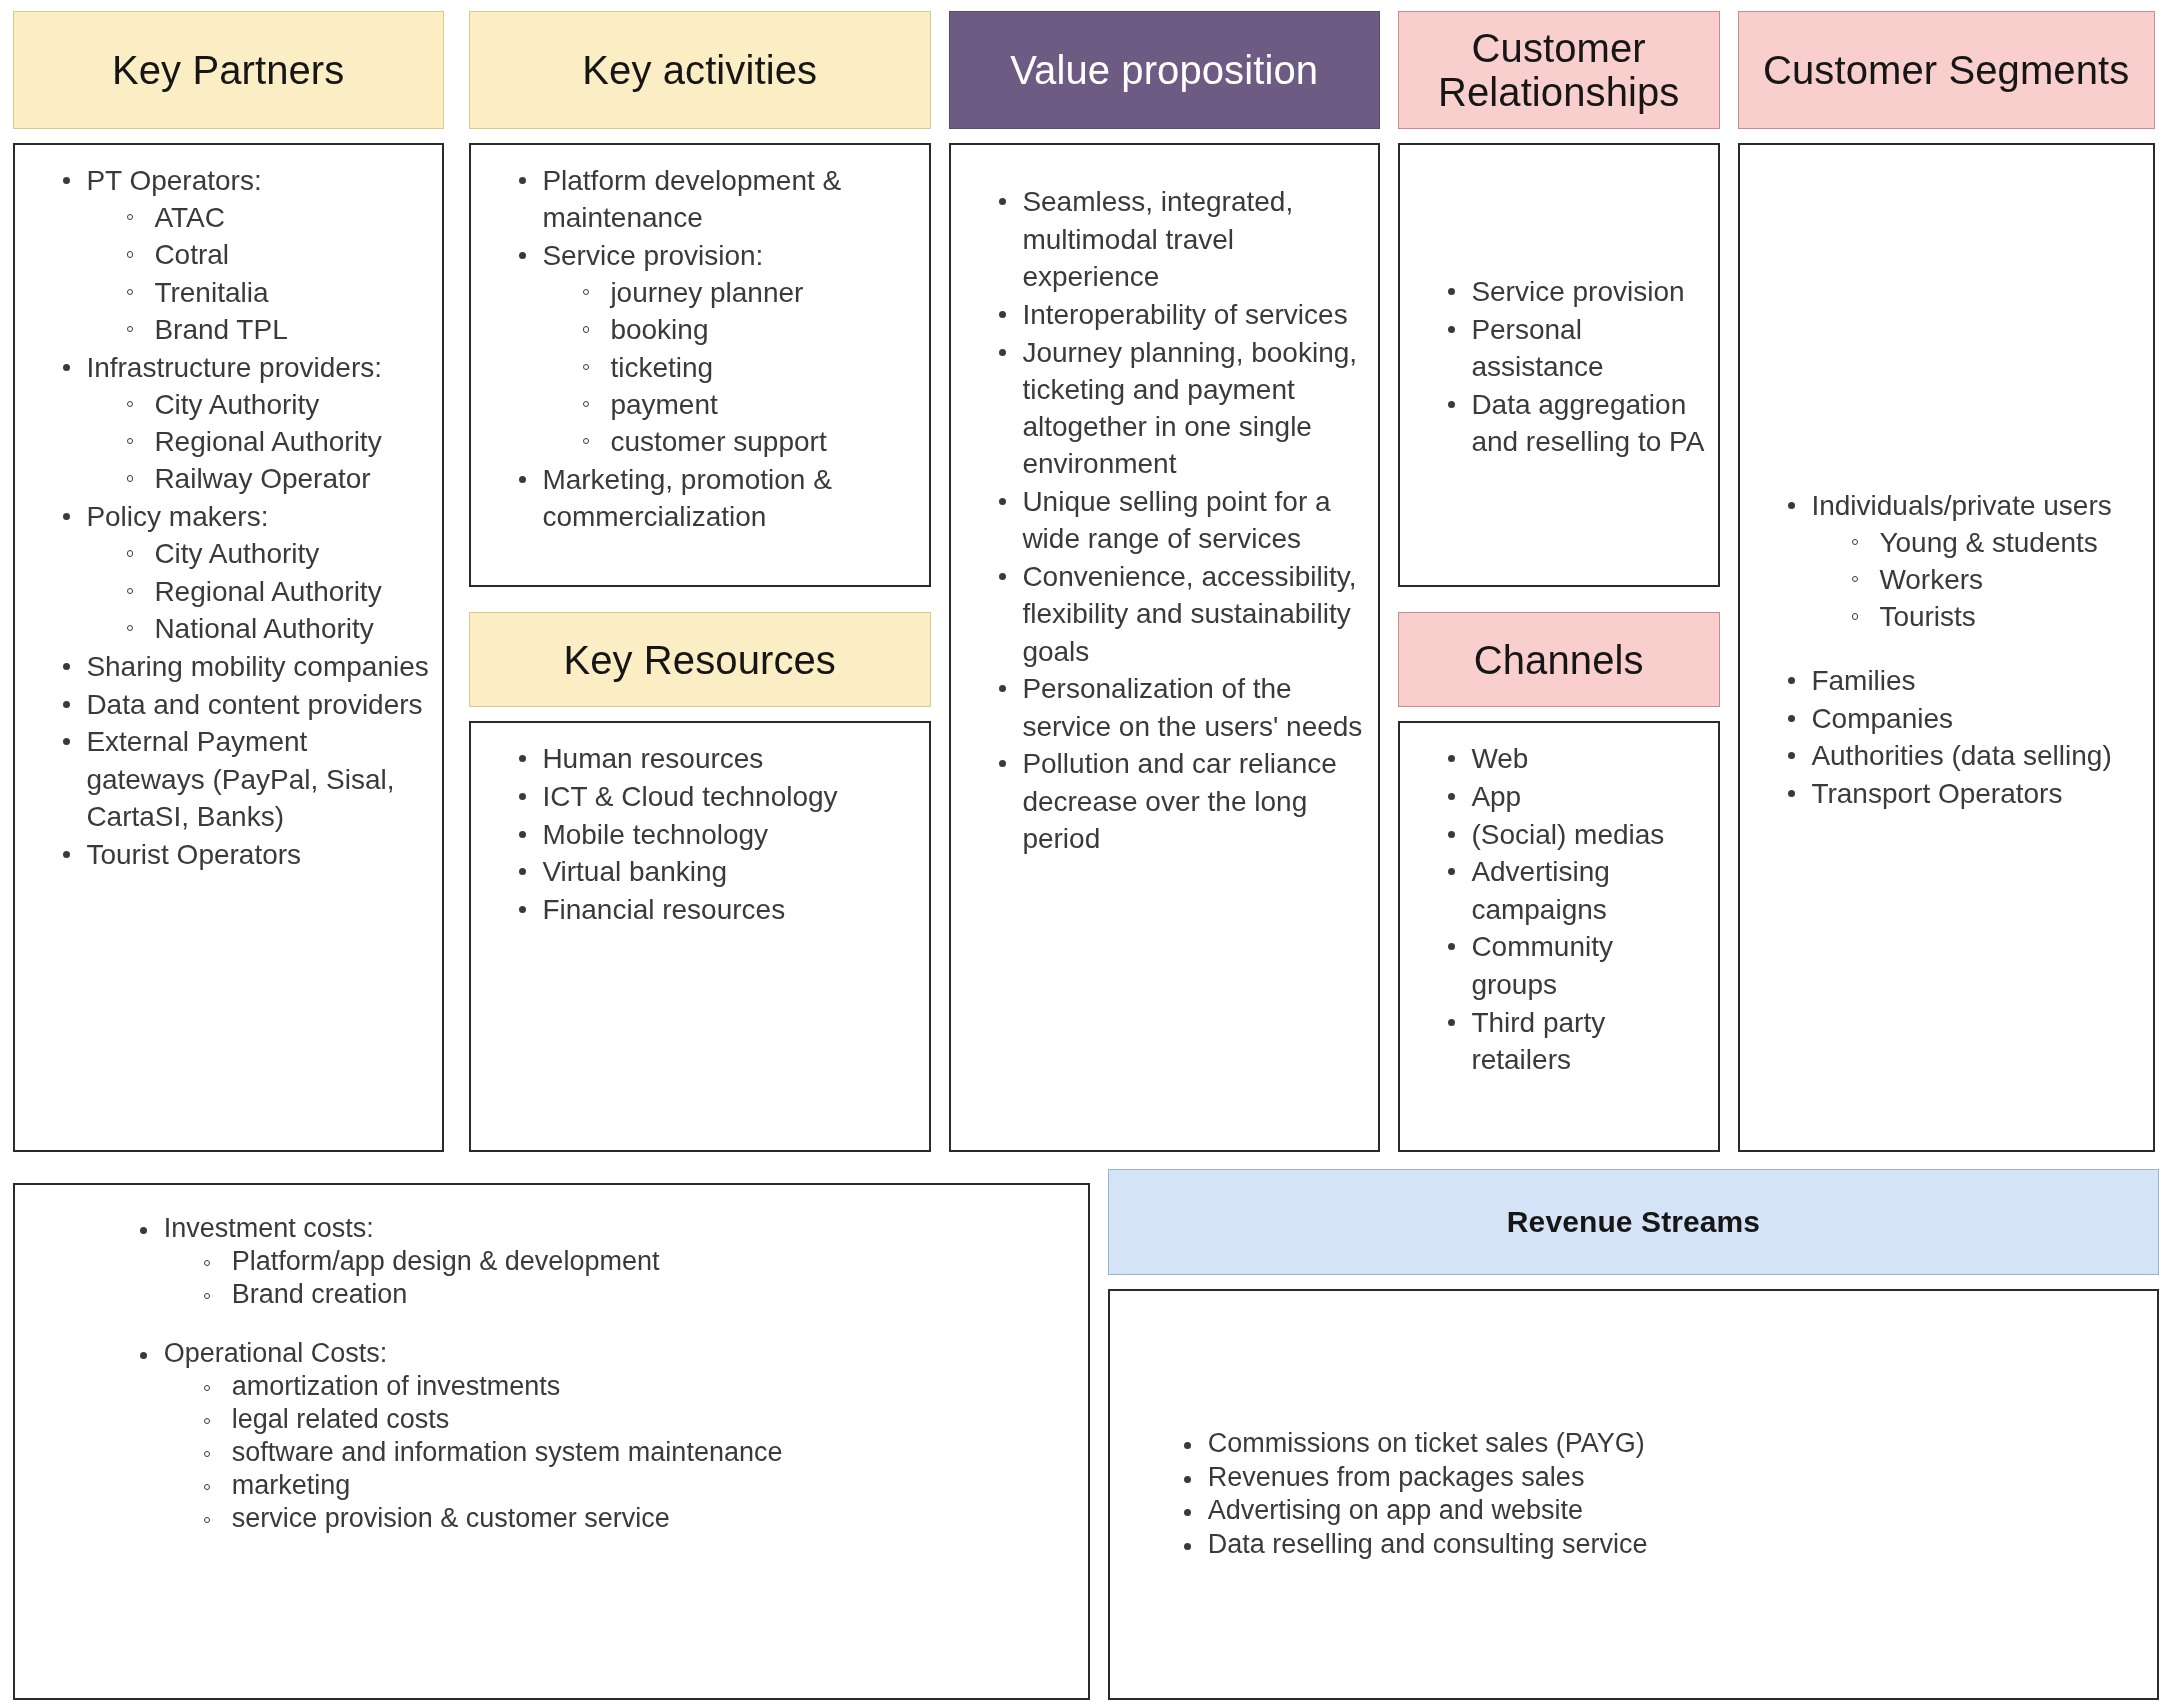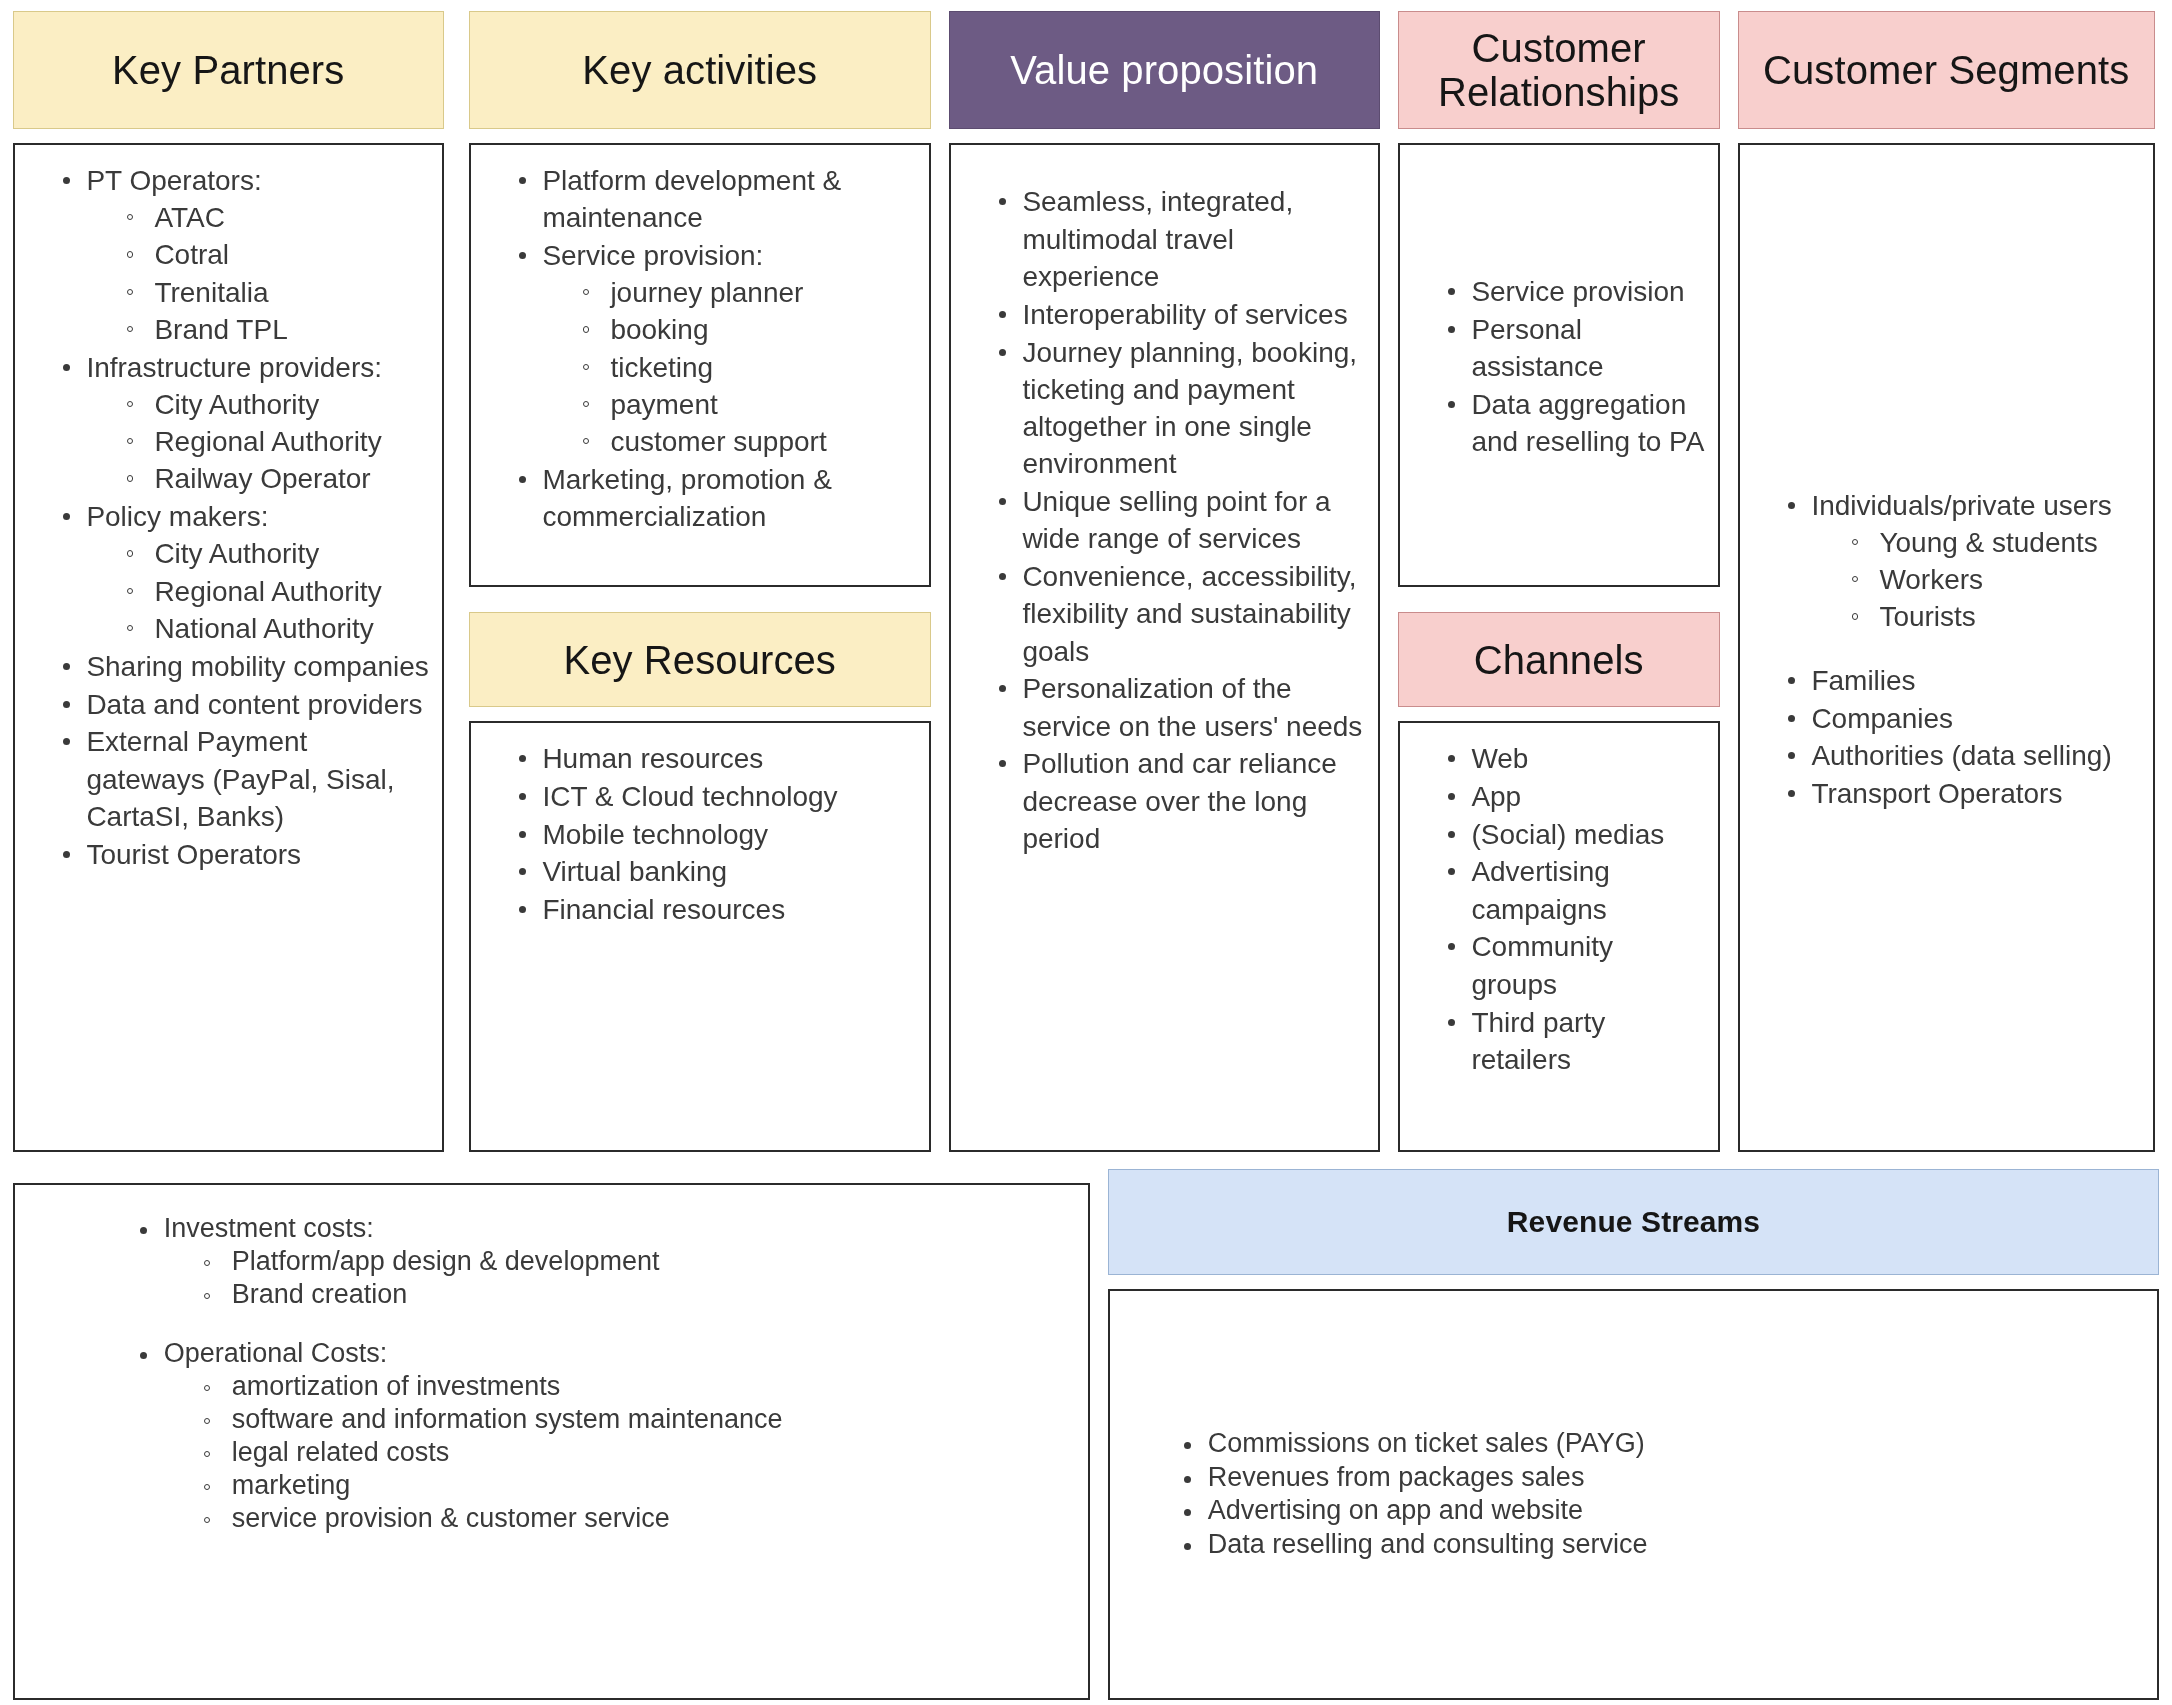--- a/index.html
+++ b/index.html
@@ -356,22 +356,22 @@
       <div class="bottom-body pad-cost">
         <div>
             <ul class="lvl1">
               <li><span>Investment costs:</span><ul class="lvl2">
                   <li>Platform/app design &amp; development</li>
                   <li>Brand creation</li>
                 </ul></li>
               <li class="spacer"></li>
               <li><span>Operational Costs:</span><ul class="lvl2">
                   <li>amortization of investments</li>
+                  <li>legal related costs</li>
                   <li>software and information system maintenance</li>
-                  <li>legal related costs</li>
                   <li>marketing</li>
                   <li>service provision &amp; customer service</li>
                 </ul></li>
             </ul>
           </div>
       </div>
     </div>
 
     <div class="col col-rev bottom-list">
       <div class="banner banner-blue bottom-banner">

